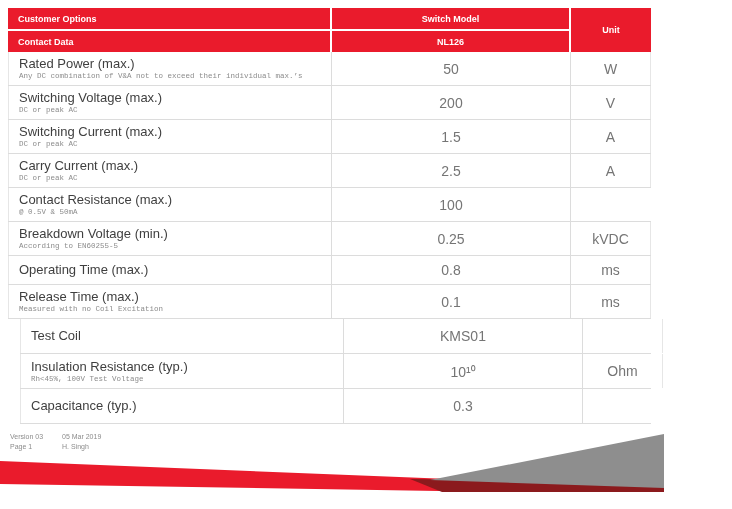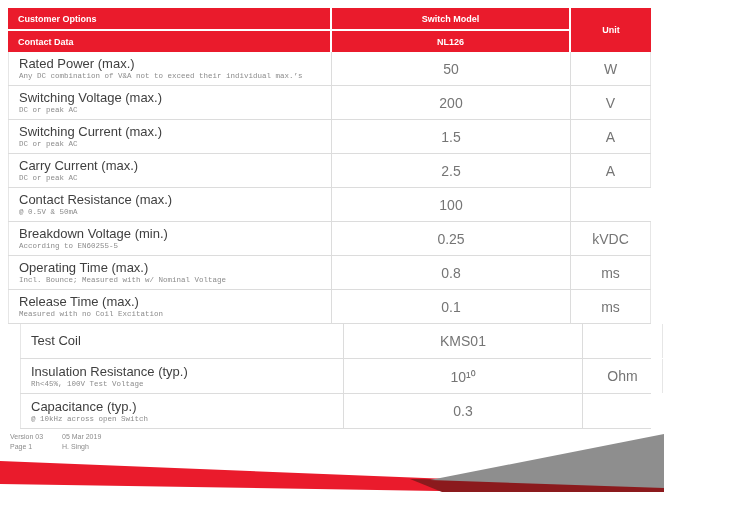--- a/index.html
+++ b/index.html
@@ -125,21 +125,20 @@
           <div class="cell-label">
             <div class="row-title">Breakdown Voltage (min.)</div>
             <div class="row-sub">According to EN60255-5</div>
           </div>
           <div class="cell-value">0.25</div>
           <div class="cell-unit">kVDC</div>
         </div>
         <div class="trow">
           <div class="cell-label">
             <div class="row-title">Operating Time (max.)</div>
-            <div class="row-sub">Incl. Bounce; Measured with w/ Nominal Voltage</div>
           </div>
           <div class="cell-value">0.8</div>
           <div class="cell-unit">ms</div>
         </div>
         <div class="trow">
           <div class="cell-label">
             <div class="row-title">Release Time (max.)</div>
             <div class="row-sub">Measured with no Coil Excitation</div>
           </div>
           <div class="cell-value">0.1</div>
@@ -156,21 +155,20 @@
           <div class="cell-label">
             <div class="row-title">Insulation Resistance (typ.)</div>
             <div class="row-sub">Rh&lt;45%, 100V Test Voltage</div>
           </div>
           <div class="cell-value">10¹⁰</div>
           <div class="cell-unit">Ohm</div>
         </div>
         <div class="trow">
           <div class="cell-label">
             <div class="row-title">Capacitance (typ.)</div>
-            <div class="row-sub">@ 10kHz across open Switch</div>
           </div>
           <div class="cell-value">0.3</div>
         </div>
       </div>
 
   </div>
 
   <div class="footer">
     <span>Version 03</span>
     <span>05 Mar 2019</span>

